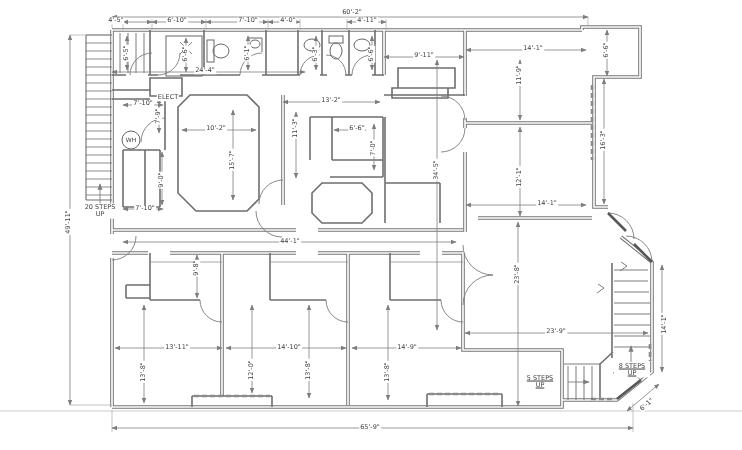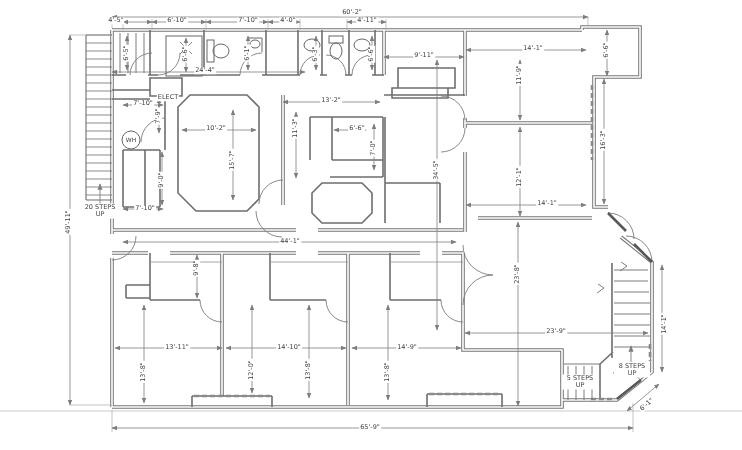--- a/index.html
+++ b/index.html
@@ -5,21 +5,21 @@
   html,body{margin:0;padding:0;background:#fff;}
   .stage{position:relative;width:742px;height:450px;background:#fff;overflow:hidden;
          font-family:"DejaVu Sans",sans-serif;}
   .stage svg{position:absolute;left:0;top:0;}
   .lbl{position:absolute;font:6.5px/1.15 "DejaVu Sans",sans-serif;color:#3e3e3e;
        background:#fff;padding:0 1px;transform:translate(-50%,-50%);
        white-space:nowrap;z-index:2;letter-spacing:0;}
   .v{transform:translate(-50%,-50%) rotate(-90deg);}
   .diag{transform:translate(-50%,-50%) rotate(-40deg);}
   .wrap{white-space:normal;text-align:center;width:40px;}
-  .w34{width:34px;}
+  .w34{width:34px;text-decoration:underline;}
 </style>
 </head>
 <body>
 
 <div class="stage">
 
 <svg width="742" height="450" viewBox="0 0 742 450">
   <defs>
     <marker id="ar" viewBox="0 0 10 10" refX="9" refY="5" markerWidth="7" markerHeight="7" orient="auto-start-reverse">
       <path d="M0,1 L10,5 L0,9 z" fill="#7d7d7d"></path>
@@ -202,18 +202,18 @@
 <span class="lbl v" style="left:518px;top:274px">23'-8"</span>
 <span class="lbl" style="left:556px;top:332px">23'-9"</span>
 <span class="lbl" style="left:177px;top:348px">13'-11"</span>
 <span class="lbl" style="left:289px;top:348px">14'-10"</span>
 <span class="lbl" style="left:407px;top:348px">14'-9"</span>
 <span class="lbl v" style="left:144px;top:372px">13'-8"</span>
 <span class="lbl v" style="left:252px;top:370px">12'-0"</span>
 <span class="lbl v" style="left:309px;top:370px">13'-8"</span>
 <span class="lbl v" style="left:388px;top:372px">13'-8"</span>
 <span class="lbl v" style="left:665px;top:324px">14'-1"</span>
-<span class="lbl wrap w34" style="left:580px;top:382px">5 STEPS UP</span>
+<span class="lbl wrap w34" style="left:540px;top:382px">5 STEPS UP</span>
 <span class="lbl wrap w34" style="left:632px;top:370px">8 STEPS UP</span>
 <span class="lbl diag" style="left:647px;top:405px">6'-1"</span>
 <span class="lbl" style="left:370px;top:428px">65'-9"</span>
 
 </div>
 
 </body></html>

